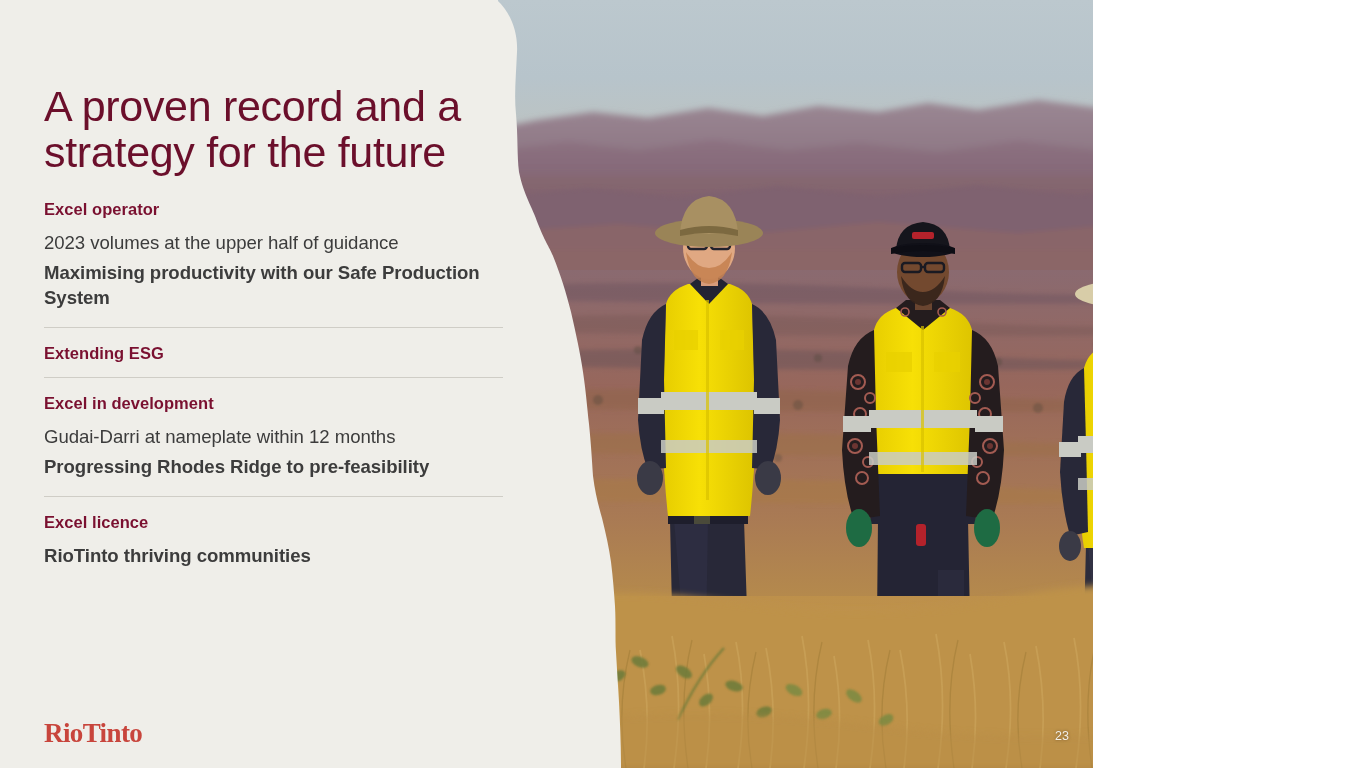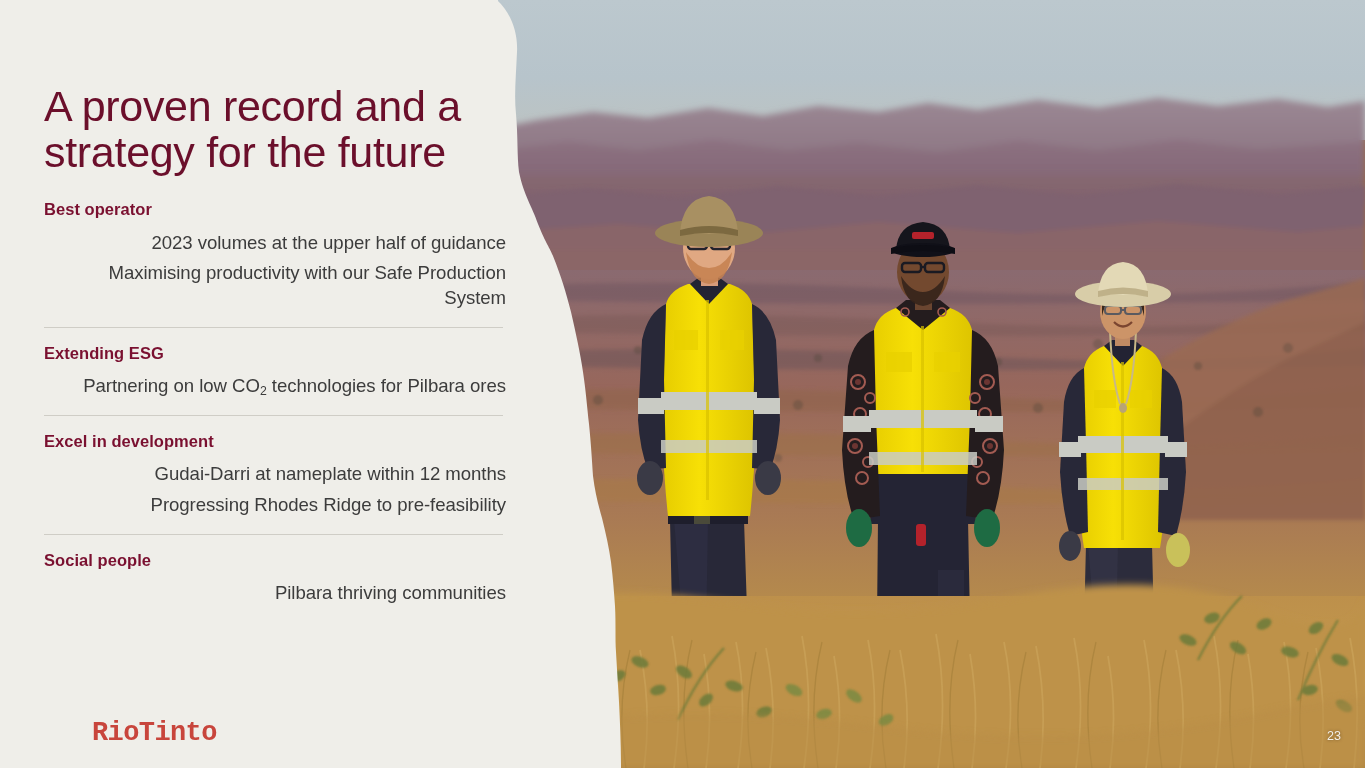--- a/index.html
+++ b/index.html
@@ -5,21 +5,21 @@
   html, body {
     margin: 0;
     padding: 0;
     background: #ffffff;
   }
   body {
     font-family: "Liberation Sans", sans-serif;
   }
   .slide {
     position: relative;
-    width: 1365px;
+    width: 1093px;
     height: 768px;
     overflow: hidden;
     background: #EFEEE9;
   }
 
   
   .photo {
     position: absolute;
     left: 498px;
     top: 0;
@@ -77,48 +77,46 @@
     margin: 0 0 13px 0;
     letter-spacing: 0.05px;
   }
   .sec-line {
     font-size: 18.6px;
     font-weight: normal;
     color: #3C3C3C;
     line-height: 1.33;
     margin: 0 0 6px 0;
     letter-spacing: -0.05px;
-    text-align: right;
-  }
-  .sec-line:last-child { margin-bottom: 0; }
+  }
+  .sec-line:last-child { margin-bottom: 0; font-weight: bold; }
   .sec-line sub {
     font-size: 0.66em;
     vertical-align: -0.22em;
     line-height: 0;
   }
   .divider {
     height: 1px;
     background: #CFCDC6;
     width: 459px;
     margin: 16px 0 17px 0;
   }
 
   
   .logo {
     position: absolute;
     left: 44px;
     top: 720px;
-    font-family: Liberation Mono, monospace;
+    font-family: Liberation Serif, serif;
     font-size: 27px;
     font-weight: bold;
     color: #C8453C;
     letter-spacing: -0.6px;
     line-height: 1;
     z-index: 7;
-    margin-left: 48px;
   }
 
   
   .page-num {
     position: absolute;
     right: 24px;
     top: 729px;
     font-size: 12.5px;
     color: #F2EFE8;
     z-index: 7;
@@ -500,45 +498,44 @@
     </svg>
   </div>
 
   <div class="content">
 
     <h1 class="title">A proven record and a strategy for the future</h1>
 
     <div class="sections">
 
       <div class="section">
-        <div class="sec-head">Best operator</div>
+        <div class="sec-head">Excel operator</div>
         <p class="sec-line">2023 volumes at the upper half of guidance</p>
         <p class="sec-line">Maximising productivity with our Safe Production System</p>
       </div>
 
       <div class="divider"></div>
 
       <div class="section">
         <div class="sec-head">Extending ESG</div>
-        <p class="sec-line"><span>Partnering on low CO</span><sub>2</sub><span> technologies for Pilbara ores</span></p>
       </div>
 
       <div class="divider"></div>
 
       <div class="section">
         <div class="sec-head">Excel in development</div>
         <p class="sec-line">Gudai-Darri at nameplate within 12 months</p>
         <p class="sec-line">Progressing Rhodes Ridge to pre-feasibility</p>
       </div>
 
       <div class="divider"></div>
 
       <div class="section">
-        <div class="sec-head">Social people</div>
-        <p class="sec-line">Pilbara thriving communities</p>
+        <div class="sec-head">Excel licence</div>
+        <p class="sec-line">RioTinto thriving communities</p>
       </div>
 
     </div>
   </div>
 
   <div class="logo">RioTinto</div>
   <div class="page-num">23</div>
 
 </div>
 

